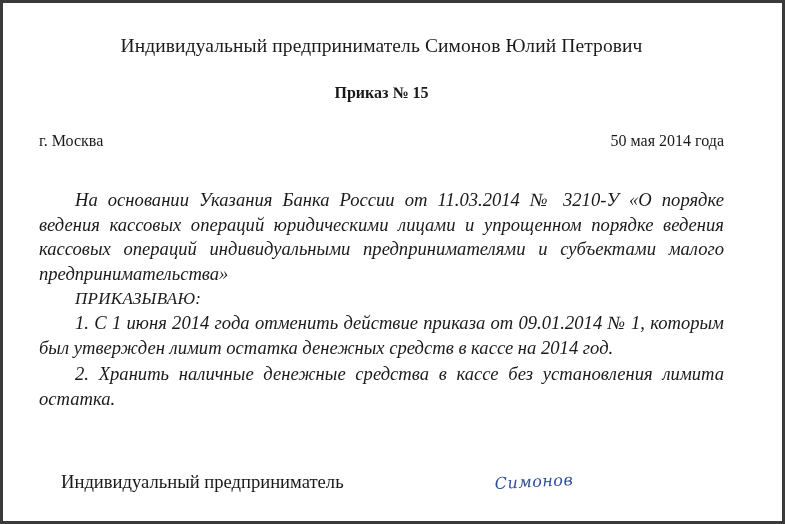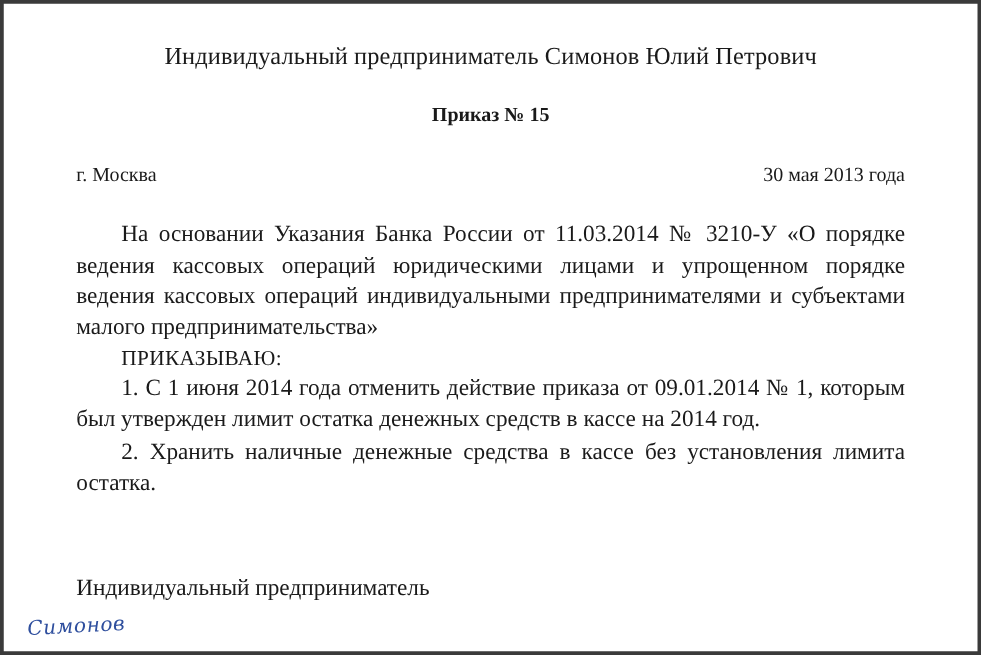--- a/index.html
+++ b/index.html
@@ -21,21 +21,21 @@
     background: #ffffff;
     border: 3px solid #3a3a3a;
     overflow: hidden;
   }
   .inner {
     position: absolute;
     left: 0;
     top: 0;
     right: 0;
     bottom: 0;
-    padding: 26px 58px 18px 58px;
+    padding: 26px 58px 18px 36px;
     box-sizing: border-box;
   }
   .doc-title {
     text-align: center;
     font-size: 19.5px;
     letter-spacing: 0.1px;
     margin-top: 6px;
     margin-bottom: 0;
     white-space: nowrap;
   }
@@ -49,24 +49,25 @@
     display: flex;
     justify-content: space-between;
     align-items: flex-end;
     margin-top: 30px;
     font-size: 16px;
   }
   .meta-city { text-align: left; }
   .meta-date { text-align: right; }
 
   .body-block {
-    margin-top: 26px;
+    margin-top: 38px;
     font-size: 18.6px;
     line-height: 1.33;
     text-align: justify;
+    font-style: italic;
   }
   .para {
     margin: 0;
     text-align: justify;
     text-justify: inter-word;
   }
   .para.indent {
     text-indent: 36px;
   }
   .para + .para {
@@ -81,26 +82,25 @@
     letter-spacing: 0.3px;
   }
   .item {
     text-indent: 36px;
   }
 
   .sign-row {
     position: absolute;
     left: 58px;
     right: 58px;
-    bottom: 9px;
+    bottom: 28px;
     display: flex;
-    align-items: flex-start;
+    align-items: flex-end;
     justify-content: space-between;
     font-size: 18.6px;
-    flex-direction: column;
   }
   .sign-role {
     flex: 0 0 auto;
   }
   .sign-mid {
     flex: 1 1 auto;
     position: relative;
     height: 30px;
   }
   .signature {
@@ -125,21 +125,21 @@
 
 <div class="page">
   <div class="inner">
 
     <div class="doc-title">Индивидуальный предприниматель Симонов Юлий Петрович</div>
 
     <div class="order-line">Приказ № 15</div>
 
     <div class="meta-row">
       <div class="meta-city">г. Москва</div>
-      <div class="meta-date">30 мая 2013 года</div>
+      <div class="meta-date">50 мая 2014 года</div>
     </div>
 
     <div class="body-block">
 
       <p class="para indent">На основании Указания Банка России от 11.03.2014 № 3210-У «О порядке ведения кассовых операций юридическими лицами и упрощенном порядке ведения кассовых операций индивидуальными предпринимателями и субъектами малого предпринимательства»</p>
 
       <p class="para declare section-gap">ПРИКАЗЫВАЮ:</p>
 
       <p class="para item">1. С 1 июня 2014 года отменить действие приказа от 09.01.2014 № 1, которым был утвержден лимит остатка денежных средств в кассе на 2014 год.</p>
 

